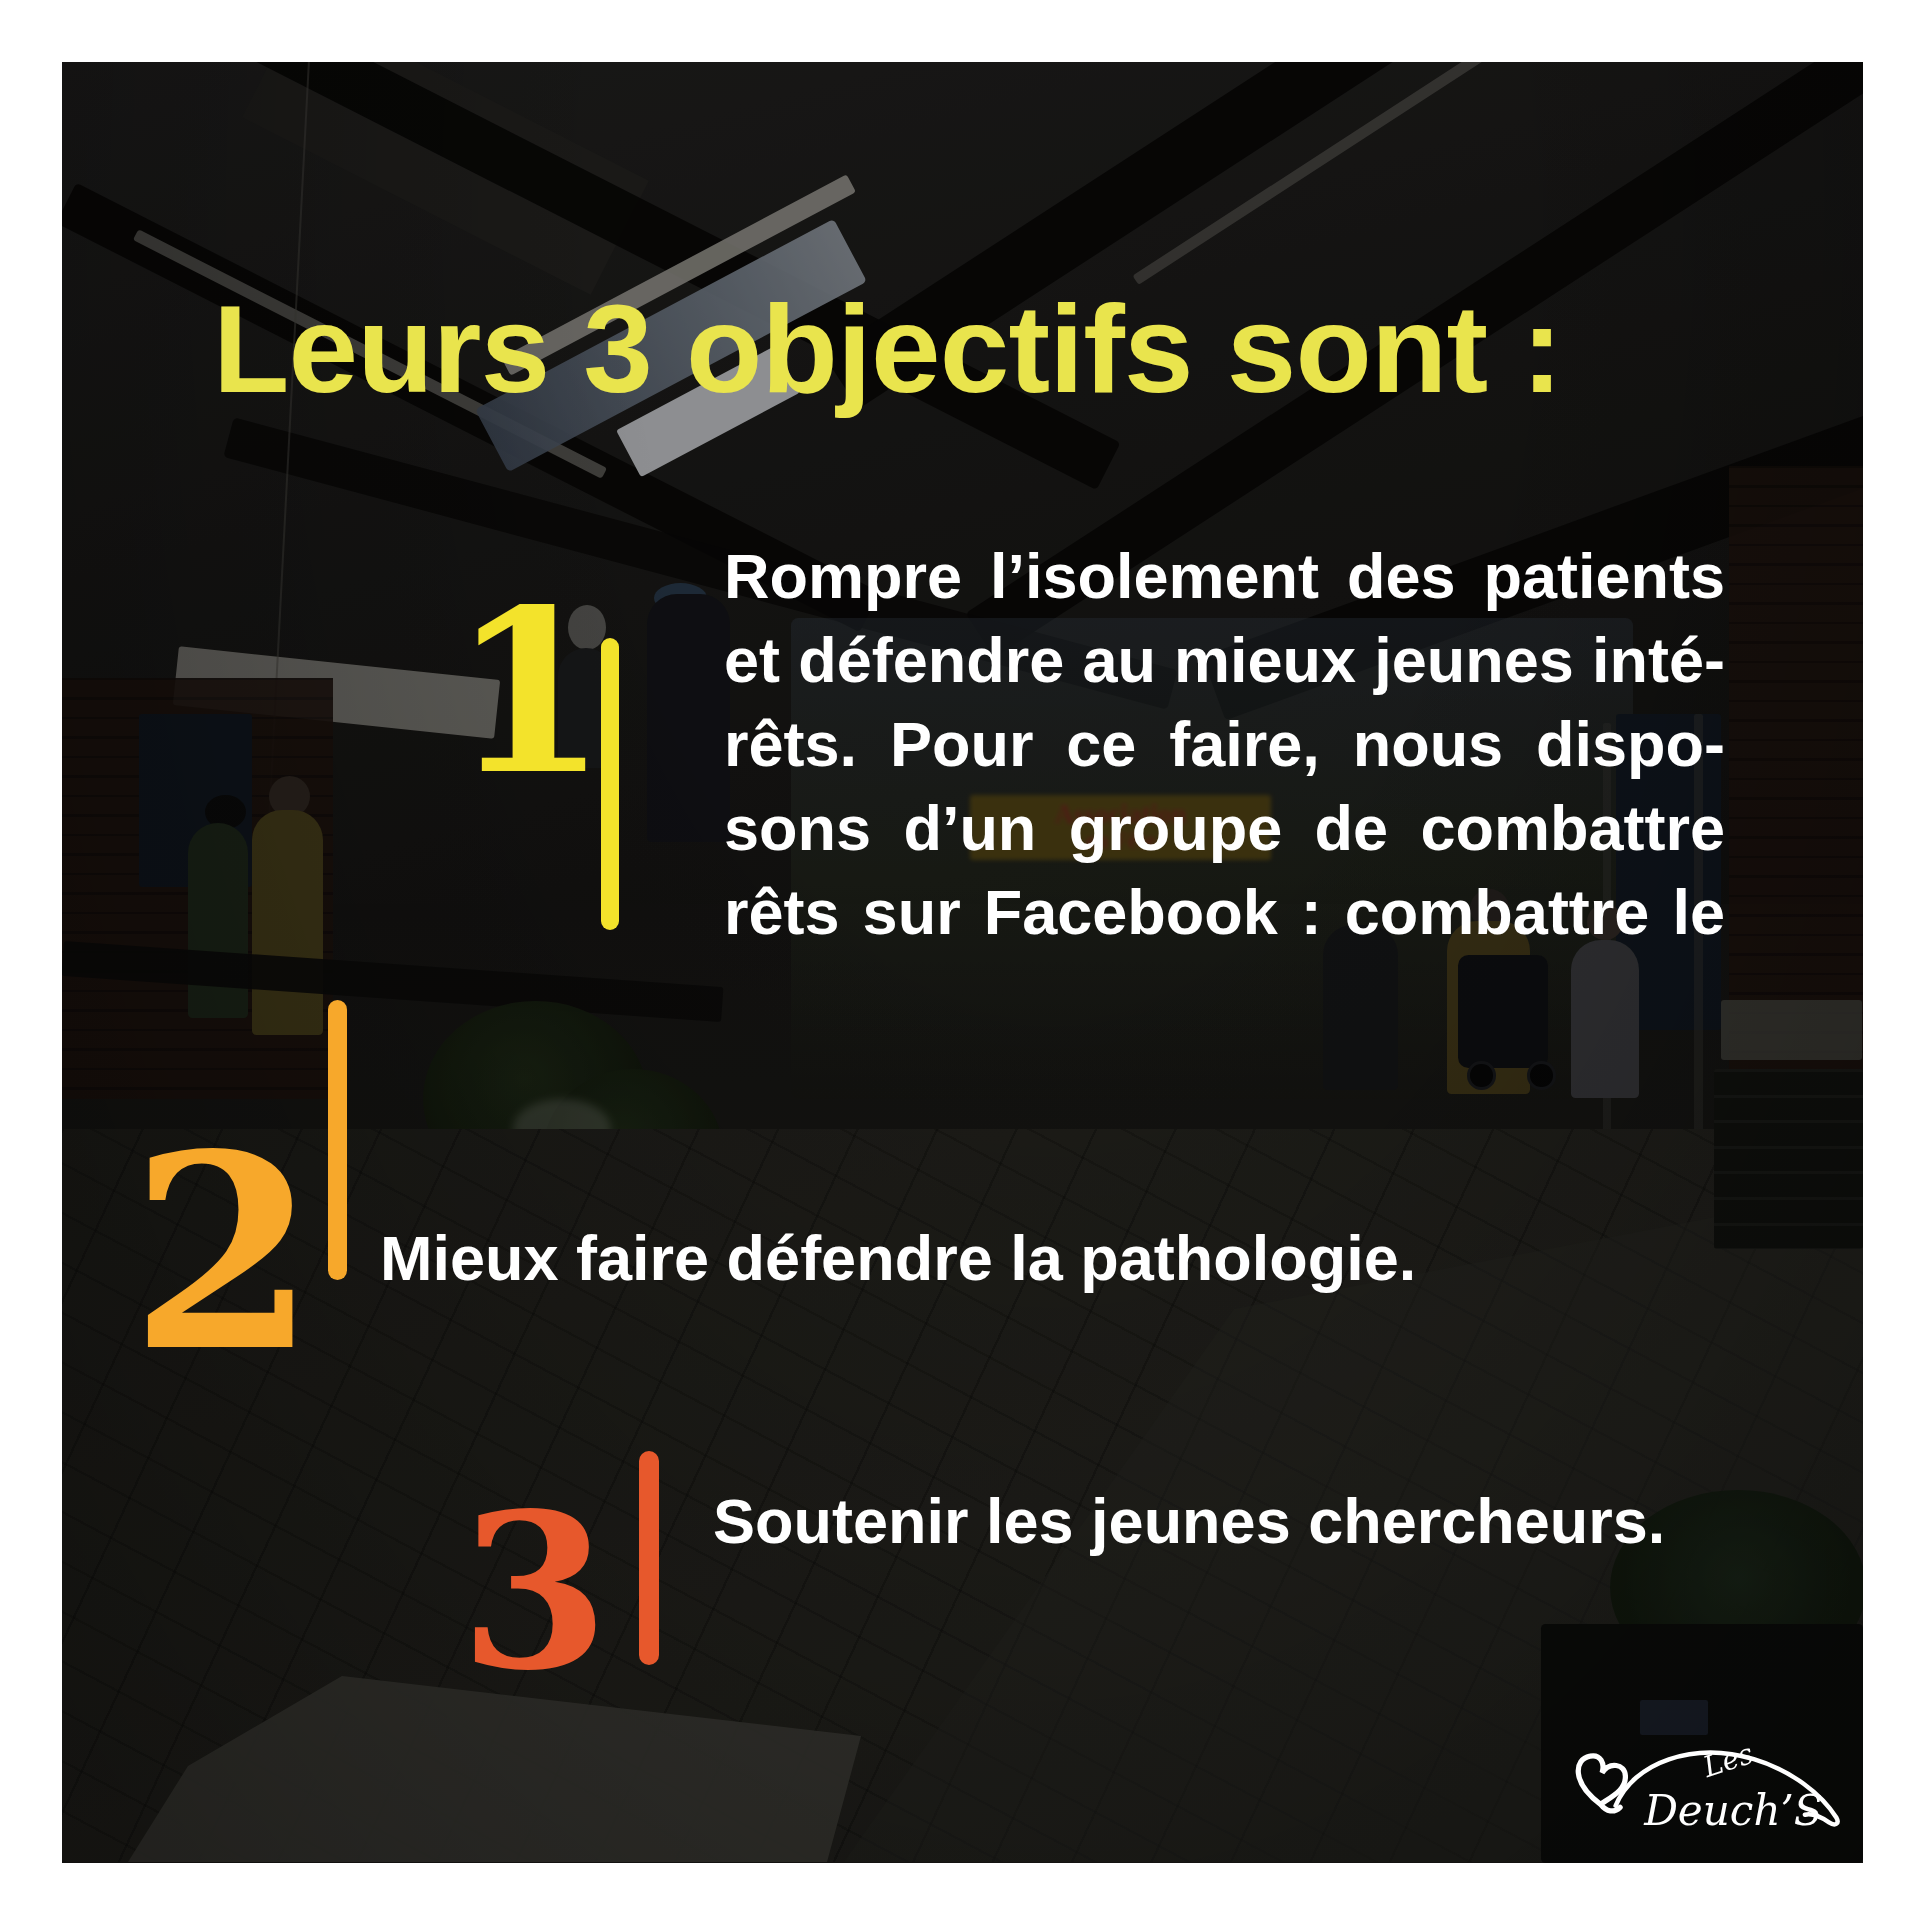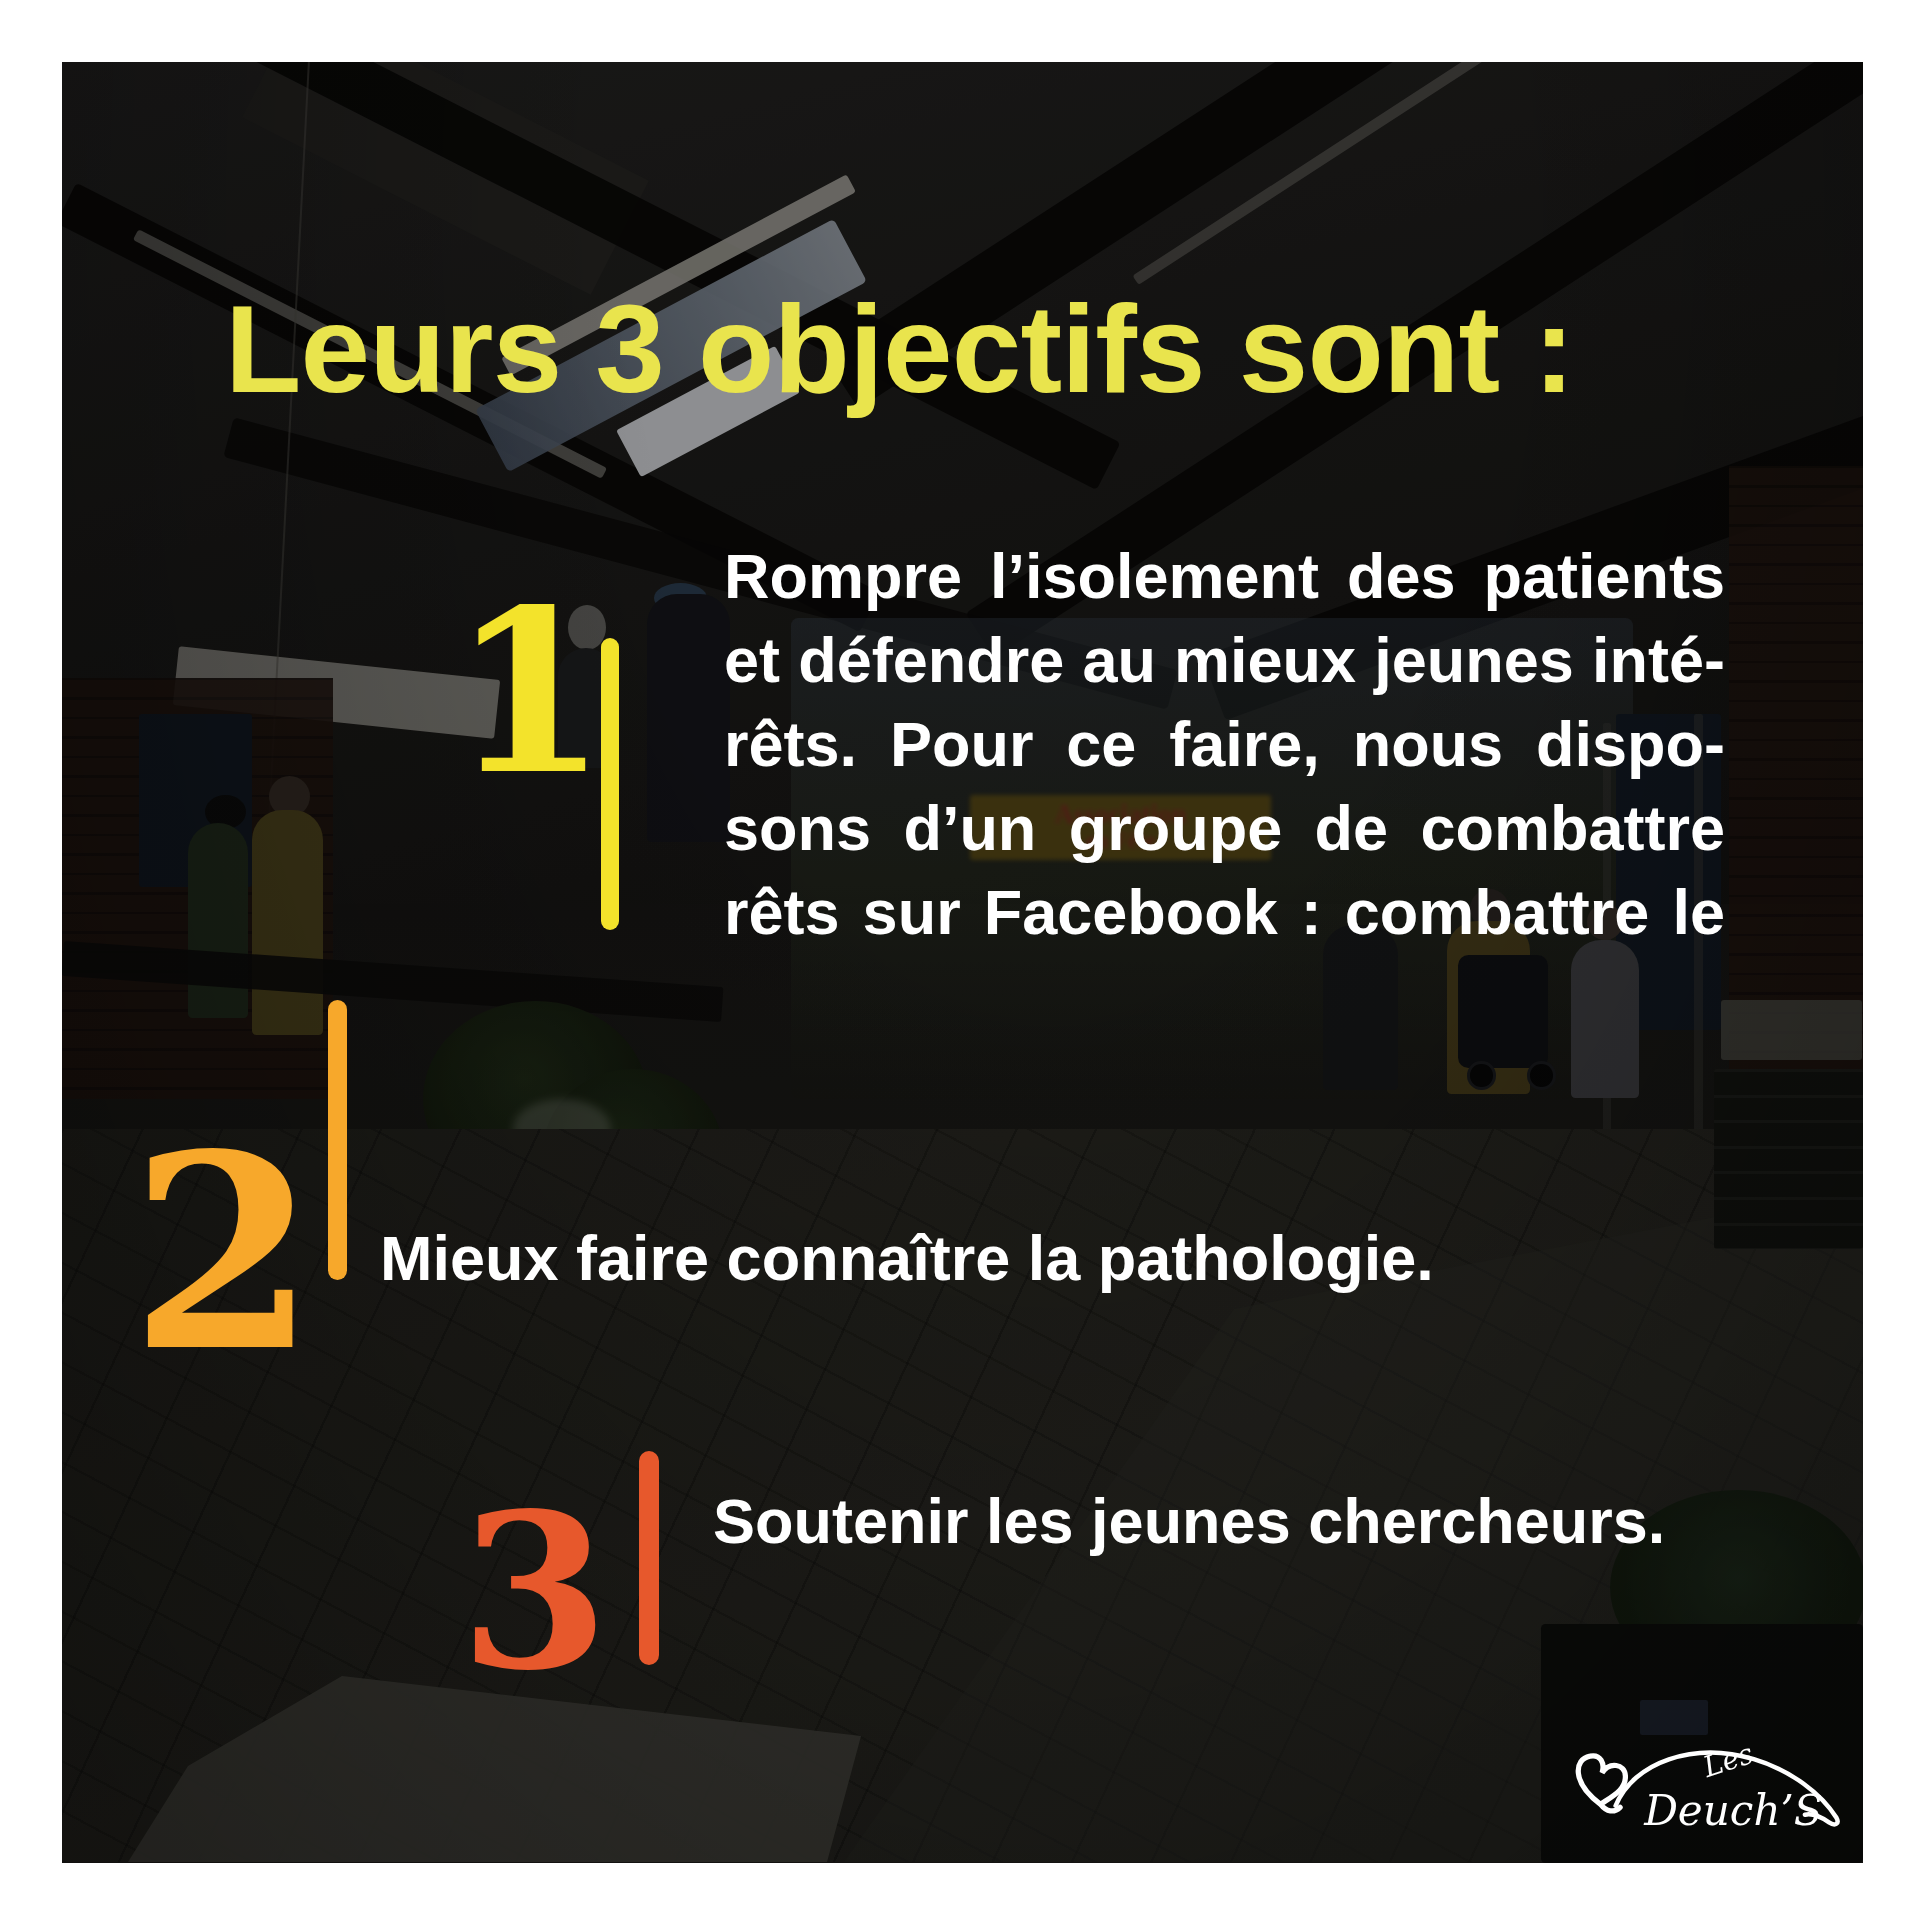--- a/index.html
+++ b/index.html
@@ -147,35 +147,35 @@
     <div class="abs walkway"></div>
     <div class="abs lightpatch"></div>
     <div class="abs leaves" style="left:1548px;top:1428px;width:256px;height:195px;"></div>
     <div class="abs planter" style="left:1479px;top:1562px;width:322px;height:239px;"></div>
     <div class="abs tag" style="left:1578px;top:1638px;width:68px;height:35px;"></div>
     <div class="abs whitetable" style="left:1659px;top:938px;width:141px;height:60px;"></div>
     <div class="abs crates" style="left:1652px;top:1007px;width:149px;height:180px;"></div>
 
     <div class="abs overlay"></div>
 
-    <div class="abs fg title" style="color: rgb(233, 228, 77); margin-left: 12px;">Leurs 3 objectifs sont :</div>
+    <div class="abs fg title" style="color: rgb(233, 228, 77);">Leurs 3 objectifs sont :</div>
 
     <div class="abs fg num num1" style="color: rgb(243, 227, 43);">1</div>
     <div class="abs fg vbar bar1" style="background: rgb(243, 227, 43);"></div>
     <div class="abs fg body-text block1">
       <div class="jline">Rompre l’isolement des patients</div>
       <div class="jline">et défendre au mieux jeunes inté-</div>
       <div class="jline">rêts. Pour ce faire, nous dispo-</div>
       <div class="jline">sons d’un groupe de combattre</div>
       <div class="jline">rêts sur Facebook : combattre le</div>
     </div>
 
     <div class="abs fg num num2" style="color: rgb(247, 168, 43);">2</div>
     <div class="abs fg vbar bar2" style="background: rgb(247, 168, 43);"></div>
-    <div class="abs fg body-text line2">Mieux faire connaître la pathologie.</div>
+    <div class="abs fg body-text line2">Mieux faire défendre la pathologie.</div>
 
     <div class="abs fg num num3" style="color: rgb(231, 88, 44);">3</div>
     <div class="abs fg vbar bar3" style="background: rgb(231, 88, 44);"></div>
     <div class="abs fg body-text line3">Soutenir les jeunes chercheurs.</div>
 
     <div class="abs fg logo">
       <svg viewBox="0 0 390 170">
         <g stroke="#ffffff" fill="none" stroke-linecap="round">
           <path stroke-width="7" d="M58,100 C20,72 22,40 44,36 C58,33 64,46 60,58 C70,43 90,46 91,62 C92,80 76,88 58,100 C66,110 76,112 84,104"></path>
           <path stroke-width="6" d="M78,102 C102,44 182,16 262,40 C312,55 352,86 372,118 C376,125 371,130 362,124 C350,116 338,112 330,114"></path>

